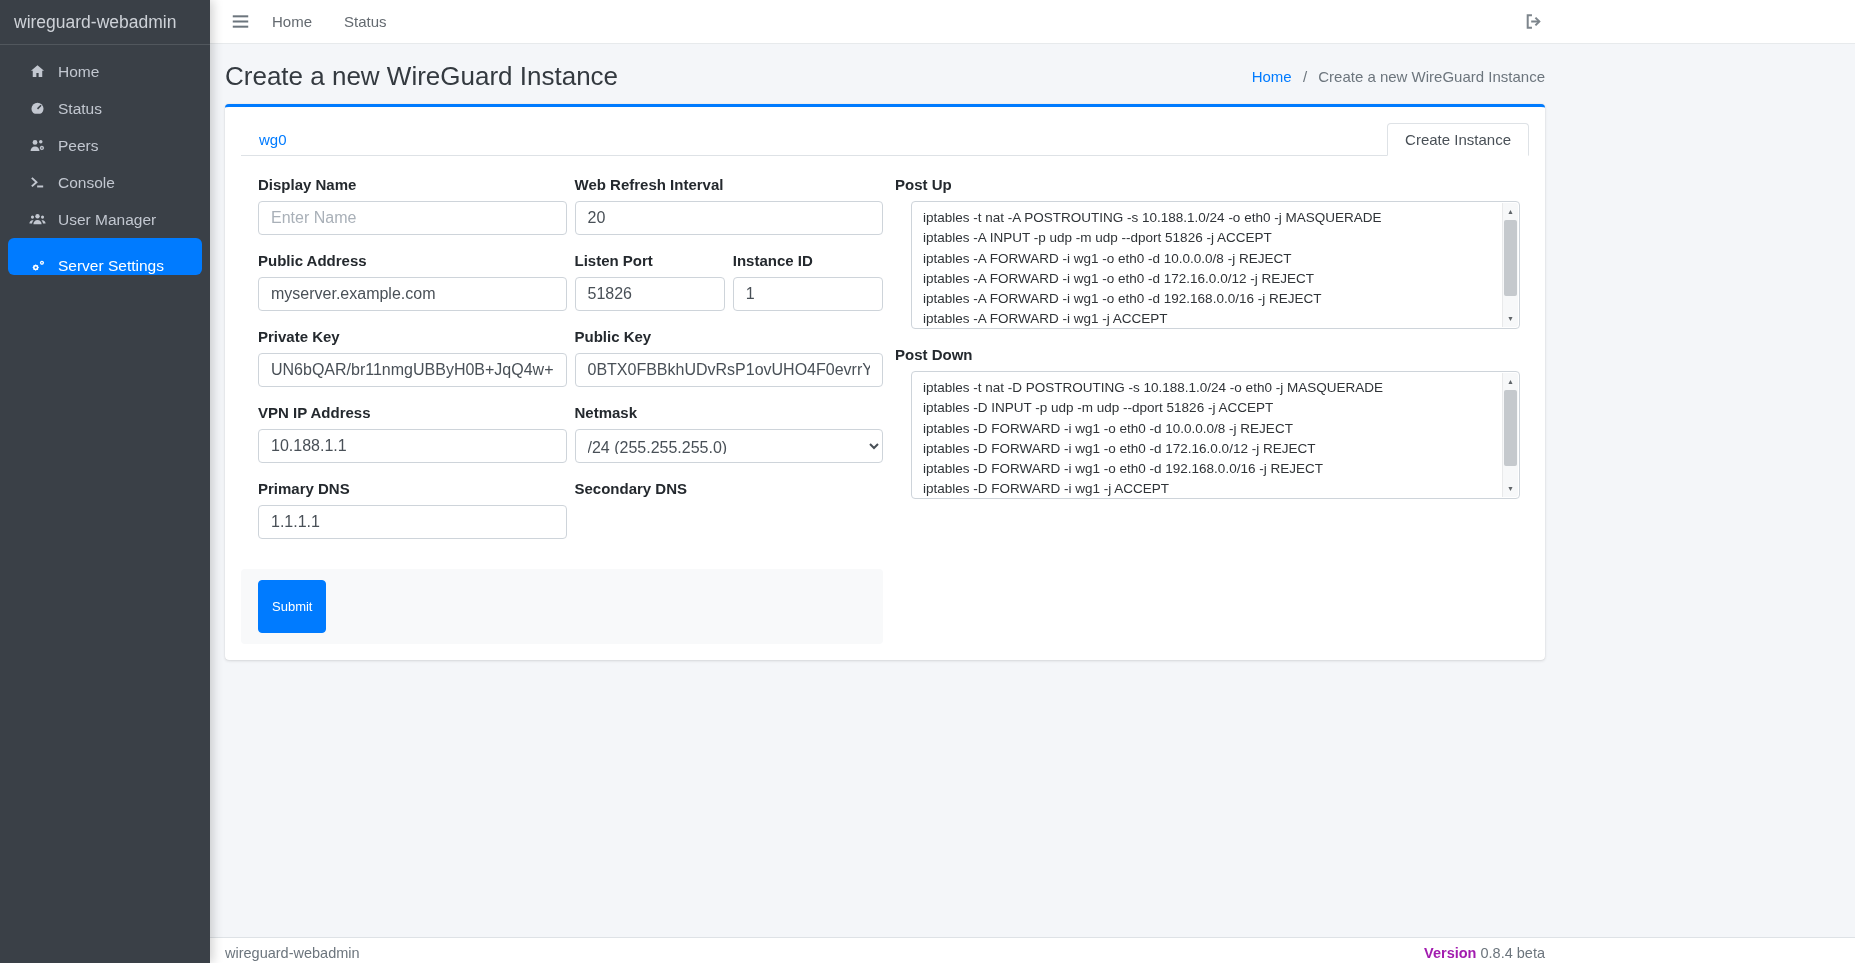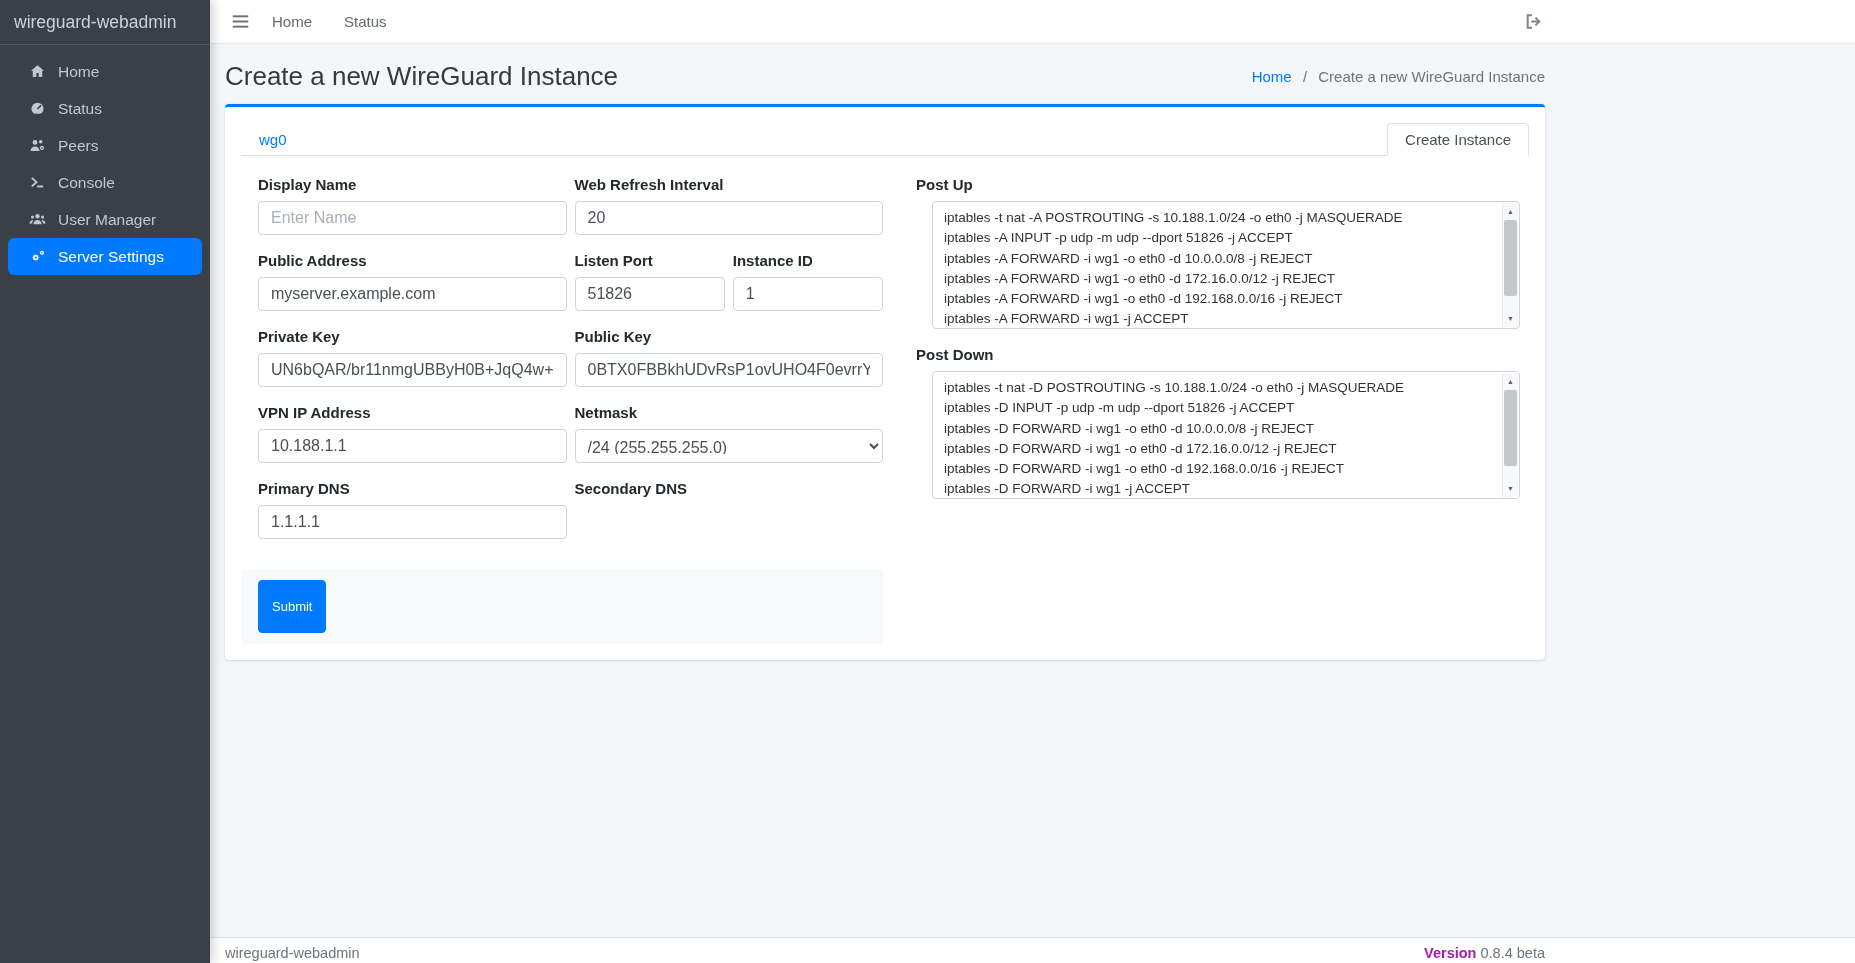--- a/index.html
+++ b/index.html
@@ -24,21 +24,21 @@
     white-space:nowrap;
   }
   .side-menu { padding:8px 0 0; }
   .side-item {
     height:37px; margin:0 8px 0 8px; display:flex; align-items:center;
     color:#c2c7d0; font-size:15.5px; border-radius:6px; cursor:pointer;
     padding-left:17px;
   }
   .side-item .ico { width:24px; display:inline-flex; justify-content:center; margin-right:9px; color:#c2c7d0; }
   .side-item svg { width:17px; height:17px; fill:currentColor; }
-  .side-item.active { background:#007bff; color:#fff; }
+  .side-item.active { background:#007bff; color:#fff;align-items:flex-end; }
   .side-item.active .ico { color:#fff; }
 
   
   .main { margin-left:210px; height:963px; display:flex; flex-direction:column; }
   .container { width:1320px; margin-left:15px; }
 
   .topbar {
     background:#fff; height:44px; flex:0 0 44px;
     border-bottom:1px solid #e7eaec;
   }
@@ -63,21 +63,21 @@
     box-shadow:0 0 1px rgba(0,0,0,.15), 0 1px 3px rgba(0,0,0,.12);
     padding:16px;
   }
   .nav-tabs { display:flex; border-bottom:1px solid #dee2e6;justify-content:space-between; }
   .tab {
     padding:7px 17px; font-size:15px; margin-bottom:-1px; cursor:pointer;
     border:1px solid transparent; border-radius:4px 4px 0 0; color:#007bff;
   }
   .tab.active { background:#fff; border-color:#dee2e6 #dee2e6 #fff; color:#495057; }
 
-  .tab-pane { padding:20px 0 0 17px; display:flex;gap:21px; }
+  .tab-pane { padding:20px 0 0 17px; display:flex; }
   .left-block { width:625px; flex:0 0 625px; }
   .right-block { flex:1; margin-left:12px; margin-right:9px; }
 
   .frow { display:flex; gap:8px; margin-bottom:17px; }
   .fcol { flex:1; }
   .fcol2 { display:flex; gap:8px; flex:1; }
   .flabel { display:block; font-weight:bold; font-size:15px; color:#24292e; margin-bottom:8px; }
   .finput, .fselect {
     width:100%; height:34px; padding:5px 12px; font-size:16px; color:#495057;
     border:1px solid #ced4da; border-radius:4px; background:#fff; outline:none;

